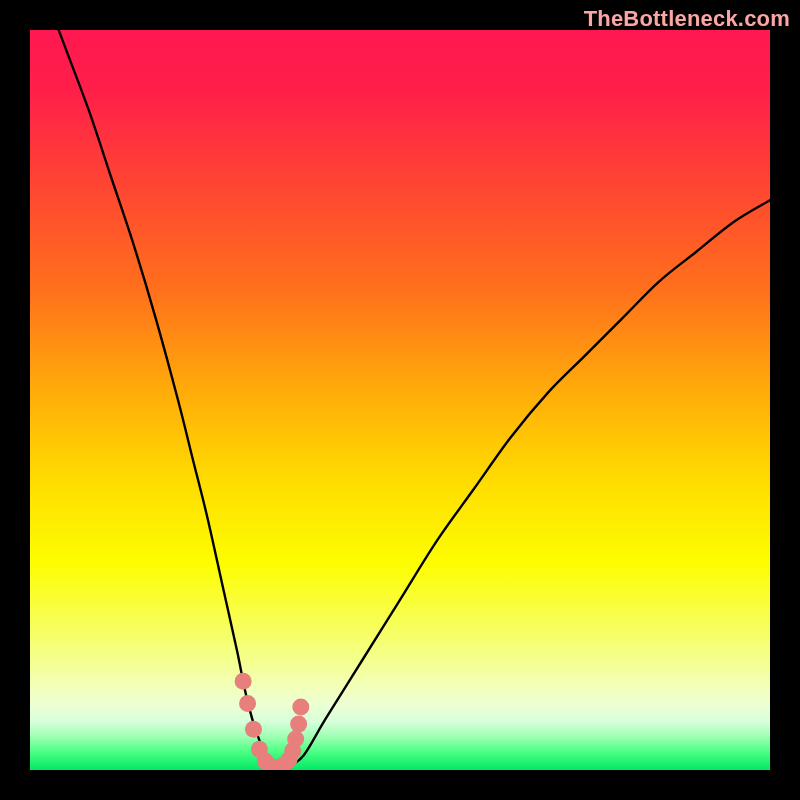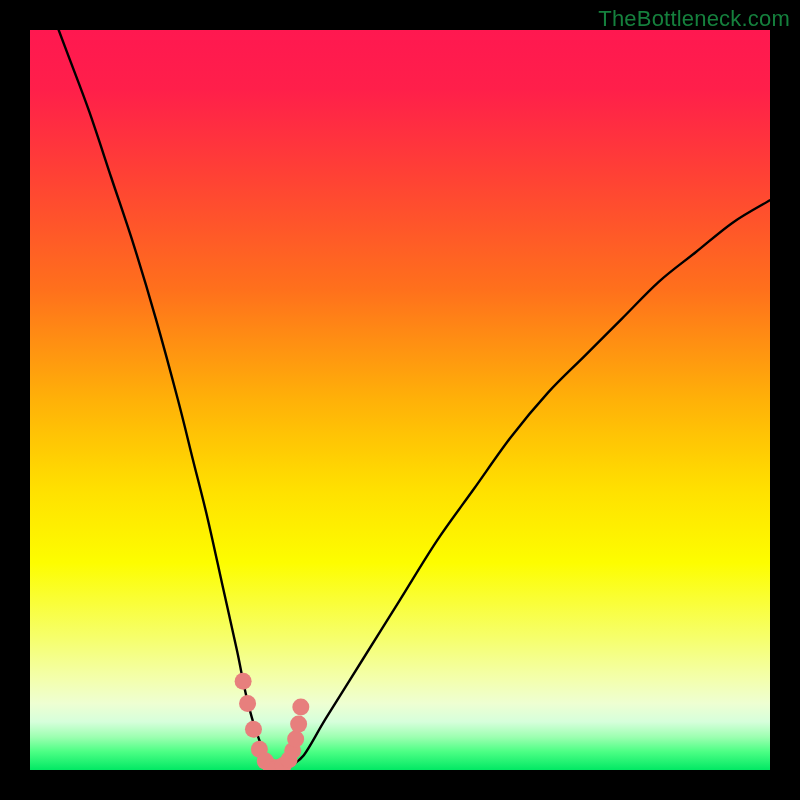--- a/index.html
+++ b/index.html
@@ -25,23 +25,23 @@
     overflow: hidden;
   }
   .gradient {
     position: absolute;
     inset: 0;
   }
   .watermark {
     position: absolute;
     top: 6px;
     right: 10px;
-    color: #15803d;
+    color: #fca5a5;
     font-size: 22px;
-    font-weight: 400;
+    font-weight: 700;
     letter-spacing: 0.2px;
   }
   svg.curve {
     position: absolute;
     inset: 0;
   }
 </style>
 </head>
 <body>
 

